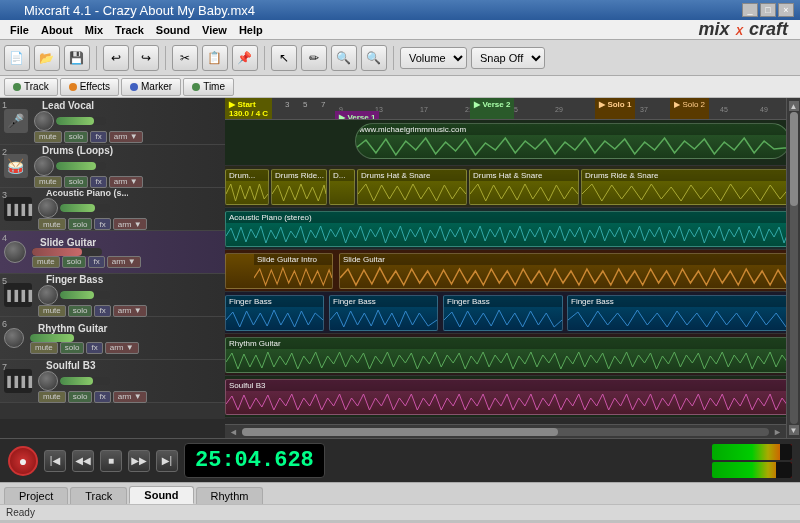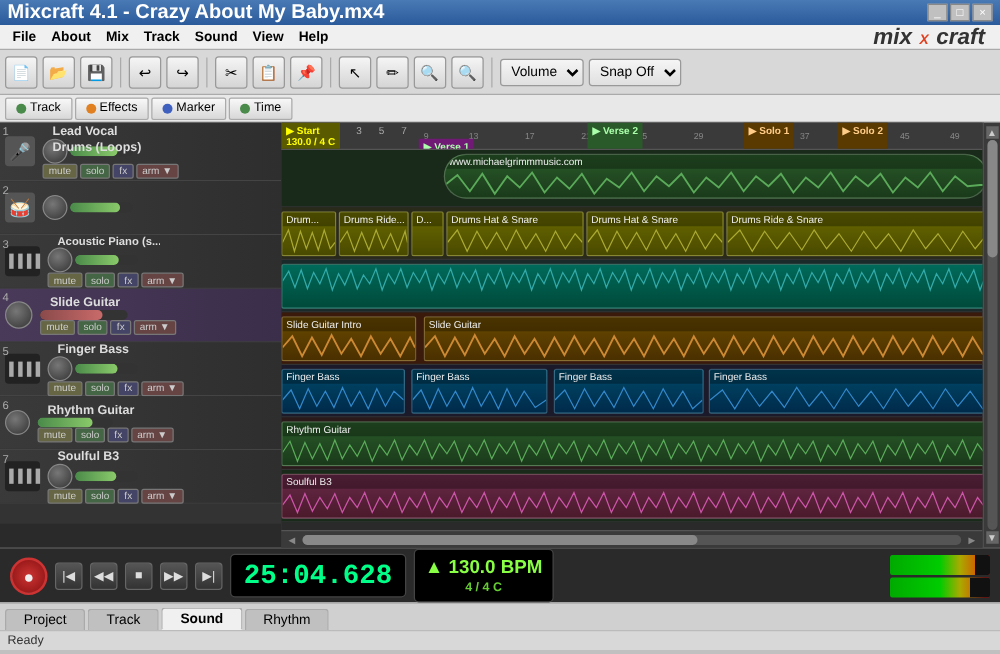--- a/index.html
+++ b/index.html
@@ -8,21 +8,21 @@
     
     #titlebar {
       background: linear-gradient(to bottom, #4a7ab5, #2a5a9a);
       color: white;
       height: 20px;
       display: flex;
       align-items: center;
       padding: 0 6px;
       justify-content: space-between;
     }
-    #titlebar .title { font-size: 16px; font-weight: bold; }
+    #titlebar .title { font-size: 13px; font-weight: normal; margin-left: 18px; }
     #titlebar .win-buttons { display: flex; gap: 2px; }
     #titlebar .win-btn {
       width: 16px; height: 14px; background: #c0c0c0; border: 1px solid #888;
       font-size: 9px; display: flex; align-items: center; justify-content: center; cursor: pointer;
     }
 
     
     #menubar {
       background: #f0f0f0;
       height: 20px;
@@ -467,21 +467,21 @@
             <span class="mini-btn arm">arm ▼</span>
           </div>
         </div>
       </div>
     </div>
 
     <div class="track-row">
       <div class="track-info" style="height:42px;">
         <span class="track-number">2</span>
         <div class="track-icon">🥁</div>
-        <div style="display:flex;flex-direction:column;flex:1;padding-left:2px;gap:32px;">
+        <div style="display:flex;flex-direction:column;flex:1;padding-left:2px;">
           <span class="track-name">Drums (Loops)</span>
           <div class="ctrl-row">
             <div class="vol-knob"></div>
             <div class="vol-slider-container">
               <div class="vol-slider-fill" style="width:80%"></div>
             </div>
           </div>
           <div class="ctrl-row">
             <span class="mini-btn mute">mute</span>
             <span class="mini-btn solo">solo</span>
@@ -612,21 +612,21 @@
       <div style="position:absolute;left:0;top:0;height:22px;background:#5a5a00;color:#ffff00;font-size:8px;font-weight:bold;padding:2px 4px;z-index:2;">
         ▶ Start<br>130.0 / 4 C
       </div>
 
       <div style="position:absolute;left:110px;top:13px;height:22px;background:#701a75;color:#aaffaa;font-size:8px;font-weight:bold;padding:2px 4px;z-index:2;">▶ Verse 1</div>
 
       <div style="position:absolute;left:245px;top:0;height:22px;background:#2a5a2a;color:#aaffaa;font-size:8px;font-weight:bold;padding:2px 4px;z-index:2;">▶ Verse 2</div>
 
       <div style="position:absolute;left:370px;top:0;height:22px;background:#5a3a00;color:#ffcc88;font-size:8px;font-weight:bold;padding:2px 4px;z-index:2;">▶ Solo 1</div>
 
-      <div style="position:absolute;left:445px;top:0;height:22px;background:#5a3a00;color:#ffcc88;font-size:8px;font-weight:bold;padding:2px 4px;z-index:2;">▶ Solo 2</div>
+      <div style="position:absolute;left:445px;top:0;height:22px;background:#5a3a00;color:#ffcc88;font-size:8px;font-weight:normal;padding:2px 4px;z-index:2;">▶ Solo 2</div>
 
       <div style="position:absolute;left:60px;top:2px;color:#aaa;font-size:8px;">3</div>
       <div style="position:absolute;left:78px;top:2px;color:#aaa;font-size:8px;">5</div>
       <div style="position:absolute;left:96px;top:2px;color:#aaa;font-size:8px;">7</div>
       <div style="position:absolute;left:114px;top:8px;color:#888;font-size:7px;">9</div>
       <div style="position:absolute;left:150px;top:8px;color:#888;font-size:7px;">13</div>
       <div style="position:absolute;left:195px;top:8px;color:#888;font-size:7px;">17</div>
       <div style="position:absolute;left:240px;top:8px;color:#888;font-size:7px;">21</div>
       <div style="position:absolute;left:285px;top:8px;color:#888;font-size:7px;">25</div>
       <div style="position:absolute;left:330px;top:8px;color:#888;font-size:7px;">29</div>
@@ -677,28 +677,29 @@
       <div class="waveform-clip clip-yellow" style="left:356px;width:215px;">
         <div class="waveform-clip-label">Drums Ride &amp; Snare</div>
         <svg class="waveform-svg" viewBox="0 0 215 26" preserveAspectRatio="none">
           <polyline points="0,13 10,3 20,20 30,4 40,18 50,5 60,19 70,3 80,18 90,6 100,20 110,4 120,18 130,6 140,20 150,3 160,18 170,6 180,20 190,4 200,18 210,6 215,13" fill="none" stroke="#aaaa33" stroke-width="1"></polyline>
         </svg>
       </div>
     </div>
 
     <div class="waveform-row piano" style="height:42px;">
       <div class="waveform-clip clip-teal" style="left:0px;width:570px;">
+        <div class="waveform-clip-label">Acoustic Piano (stereo)</div>
         <svg class="waveform-svg" viewBox="0 0 570 26" preserveAspectRatio="none">
           <polyline points="0,13 5,5 10,18 15,4 20,19 25,6 30,15 35,3 40,20 45,7 50,16 55,4 60,19 65,8 70,15 75,3 80,20 85,7 90,15 95,3 100,18 105,6 110,14 115,4 120,20 125,7 130,15 135,3 140,18 145,6 150,14 155,4 160,20 165,7 170,15 175,3 180,18 185,6 190,14 195,4 200,20 205,7 210,15 215,3 220,18 225,6 230,14 235,4 240,20 245,7 250,15 255,3 260,18 265,6 270,14 275,4 280,20 285,7 290,15 295,3 300,18 305,6 310,14 315,4 320,20 325,7 330,15 335,3 340,18 345,6 350,14 355,4 360,20 365,7 370,15 375,3 380,18 385,6 390,14 395,4 400,20 405,7 410,15 415,3 420,18 425,6 430,14 435,4 440,20 445,7 450,15 455,3 460,18 465,6 470,14 475,4 480,20 485,7 490,15 495,3 500,18 505,6 510,14 515,4 520,20 525,7 530,15 535,3 540,18 545,6 550,14 555,4 560,20 565,7 570,13" fill="none" stroke="#33aaaa" stroke-width="1"></polyline>
         </svg>
       </div>
     </div>
 
     <div class="waveform-row guitar-slide" style="height:42px;background:#3a1a0a;">
-      <div class="waveform-clip clip-orange" style="left:0px;width:108px;">
+      <div class="waveform-clip clip-orange" style="left:0px;width:108px;padding-left:28px;">
         <div class="waveform-clip-label">Slide Guitar Intro</div>
         <svg class="waveform-svg" viewBox="0 0 108 26" preserveAspectRatio="none">
           <polyline points="0,13 8,4 16,20 24,5 32,19 40,3 48,18 56,6 64,20 72,4 80,18 88,6 96,20 104,5 108,13" fill="none" stroke="#cc8833" stroke-width="1.5"></polyline>
         </svg>
       </div>
       <div class="waveform-clip clip-orange" style="left:114px;width:456px;">
         <div class="waveform-clip-label">Slide Guitar</div>
         <svg class="waveform-svg" viewBox="0 0 456 26" preserveAspectRatio="none">
           <polyline points="0,13 8,4 16,20 24,5 32,19 40,3 48,18 56,6 64,20 72,4 80,18 88,6 96,20 104,5 112,19 120,4 128,18 136,6 144,20 152,4 160,18 168,6 176,20 184,4 192,18 200,6 208,20 216,4 224,18 232,6 240,20 248,4 256,18 264,6 272,20 280,4 288,18 296,6 304,20 312,4 320,18 328,6 336,20 344,4 352,18 360,6 368,20 376,4 384,18 392,6 400,20 408,4 416,18 424,6 432,20 440,5 448,18 456,13" fill="none" stroke="#cc8833" stroke-width="1.5"></polyline>
         </svg>
@@ -772,24 +773,20 @@
 <div id="transport">
   <div class="transport-btn record">●</div>
   <div class="small-transport-btn">|◀</div>
   <div class="small-transport-btn">◀◀</div>
   <div class="small-transport-btn">■</div>
   <div class="small-transport-btn">▶▶</div>
   <div class="small-transport-btn">▶|</div>
 
   <div class="time-display">25:04.628</div>
 
-  <div class="bpm-display">
-    <span class="bpm-value">▲ 130.0 BPM</span>
-    <span class="bpm-sig">4 / 4  C</span>
-  </div>
 
   <div style="flex:1;"></div>
 
   <div class="vol-meter">
     <div style="display:flex;flex-direction:column;gap:2px;">
       <div class="meter-bar">
         <div class="meter-mask"></div>
       </div>
       <div class="meter-bar">
         <div class="meter-mask" style="width:20%;"></div>

